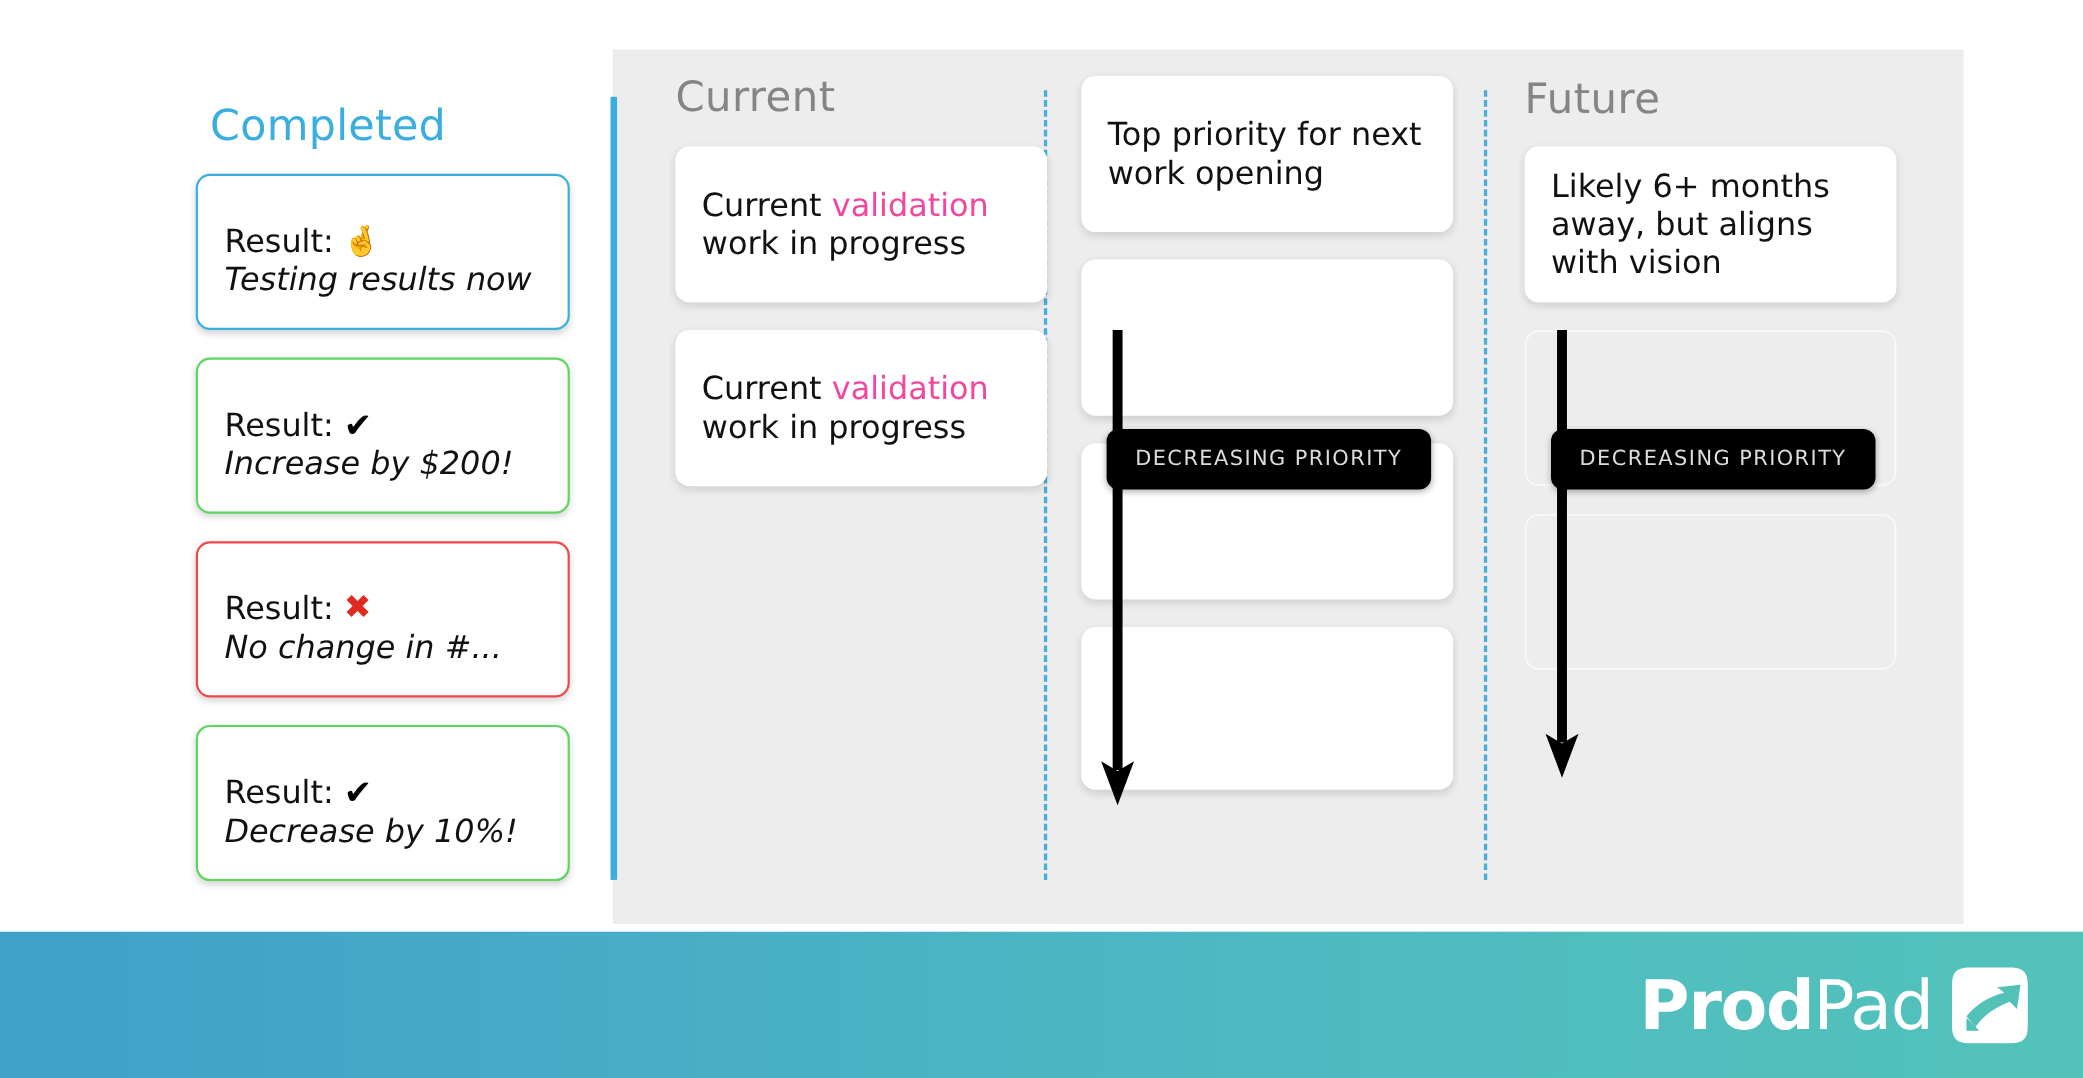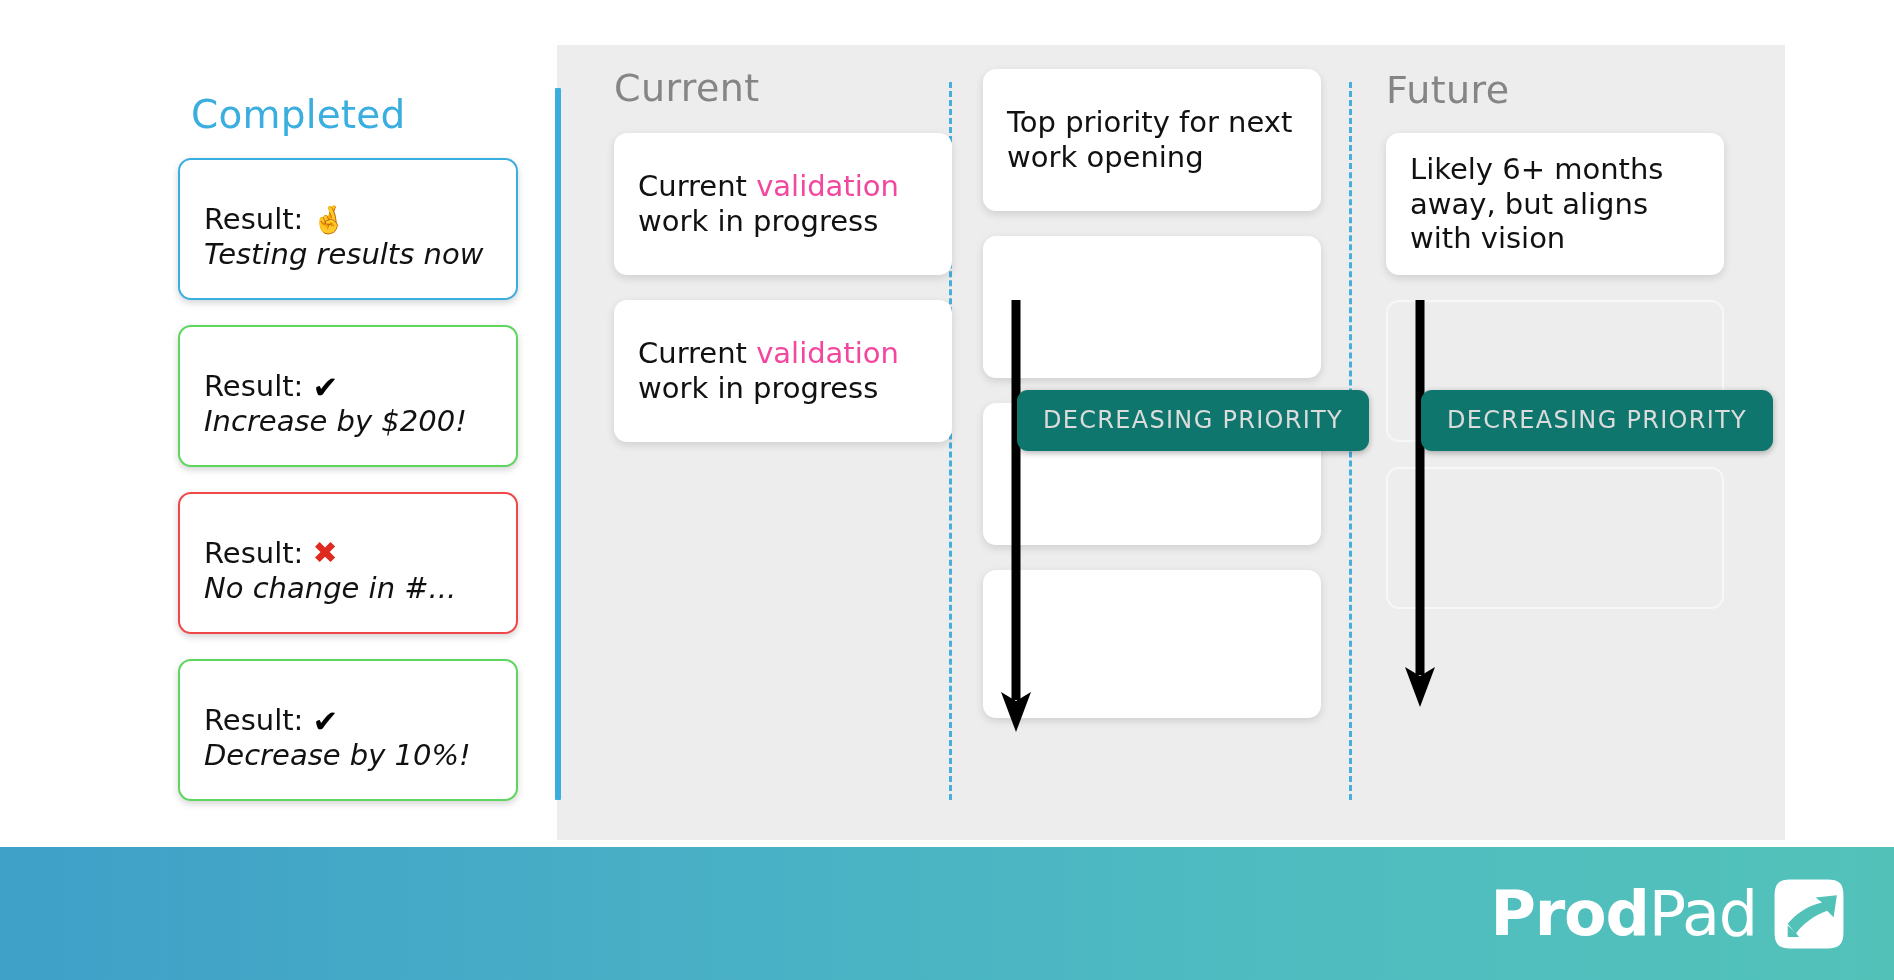--- a/index.html
+++ b/index.html
@@ -165,30 +165,29 @@
     font-size: 29px;
     color: #111;
     line-height: 1.2;
   }
   .card-text .tok-dev  { color: #3BAEE0; }
   .card-text .tok-val  { color: #F2479E; }
 
   
   .prio-badge {
     position: absolute;
-    background: #0f766e;
+    background: #000000;
     border-radius: 11px;
     color: #DCDCDC;
-    font-size: 24px;
+    font-size: 19px;
     letter-spacing: 1.3px;
     padding: 16px 26px 17px 26px;
     white-space: nowrap;
     box-shadow: 0 2px 6px rgba(0,0,0,0.3);
     z-index: 6;
-    margin-left: 11px;
   }
   .prio-near   { left: 1006px; top: 390px; }
   .prio-future { left: 1410px; top: 390px; }
 
   
   .arrow-svg {
     position: absolute;
     z-index: 5;
     overflow: visible;
   }

